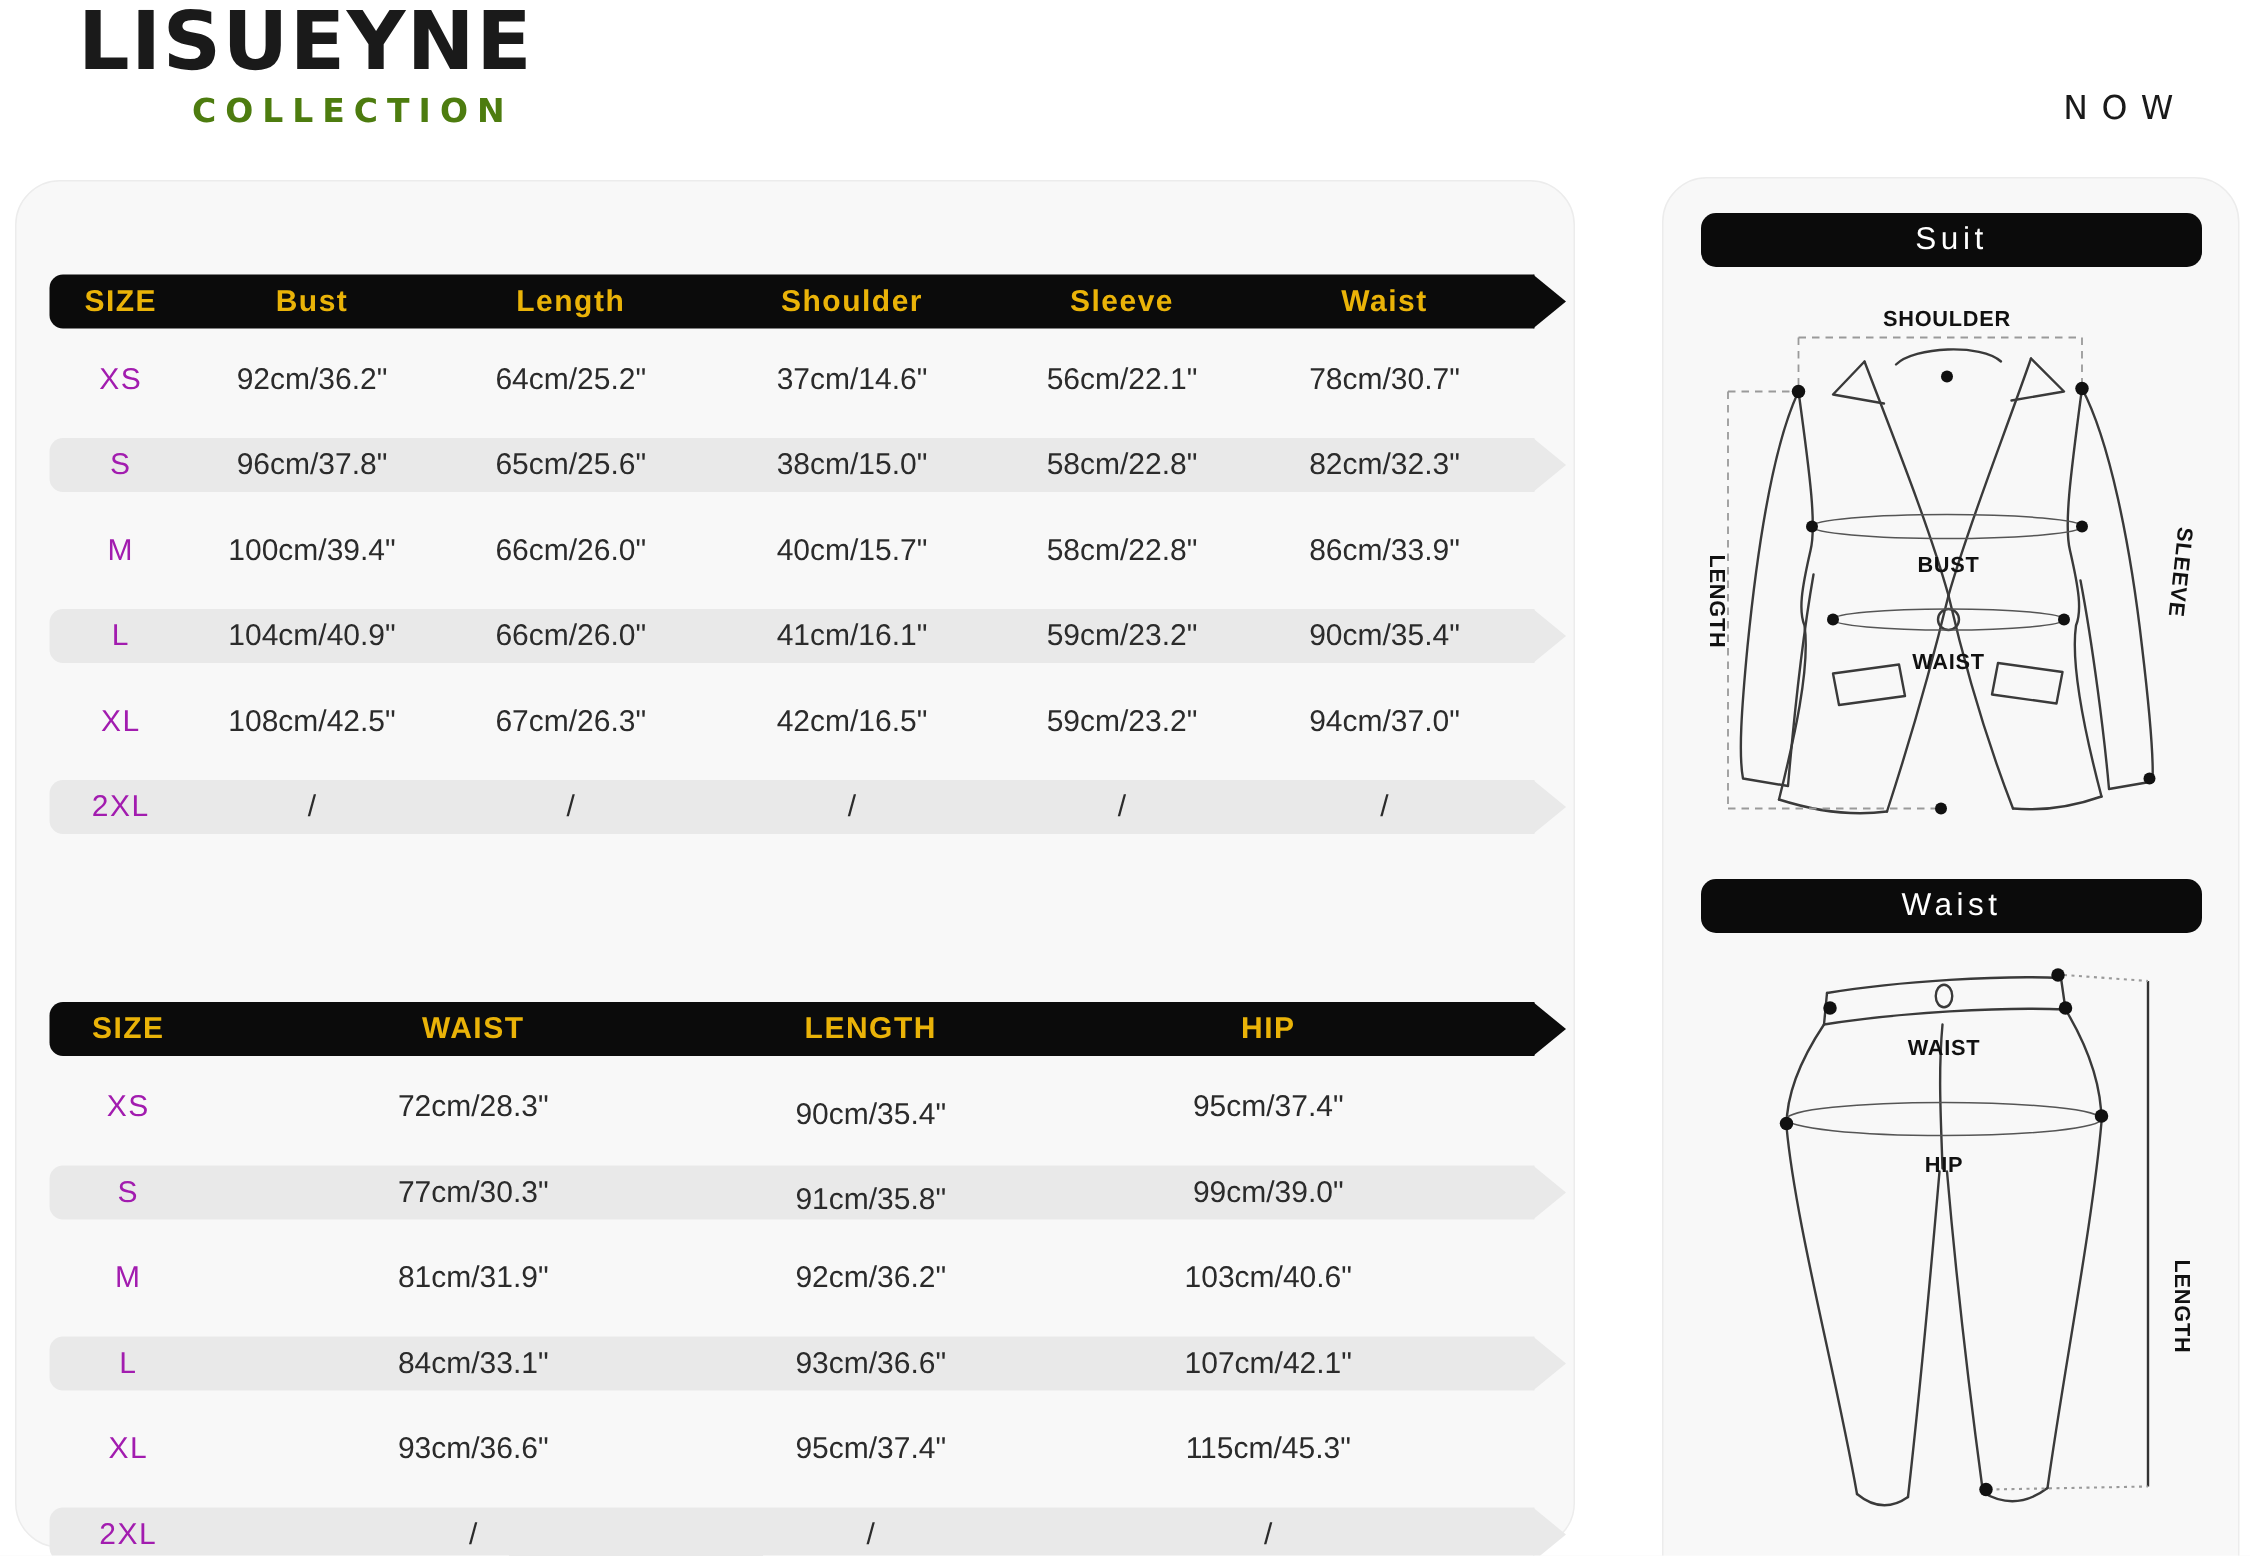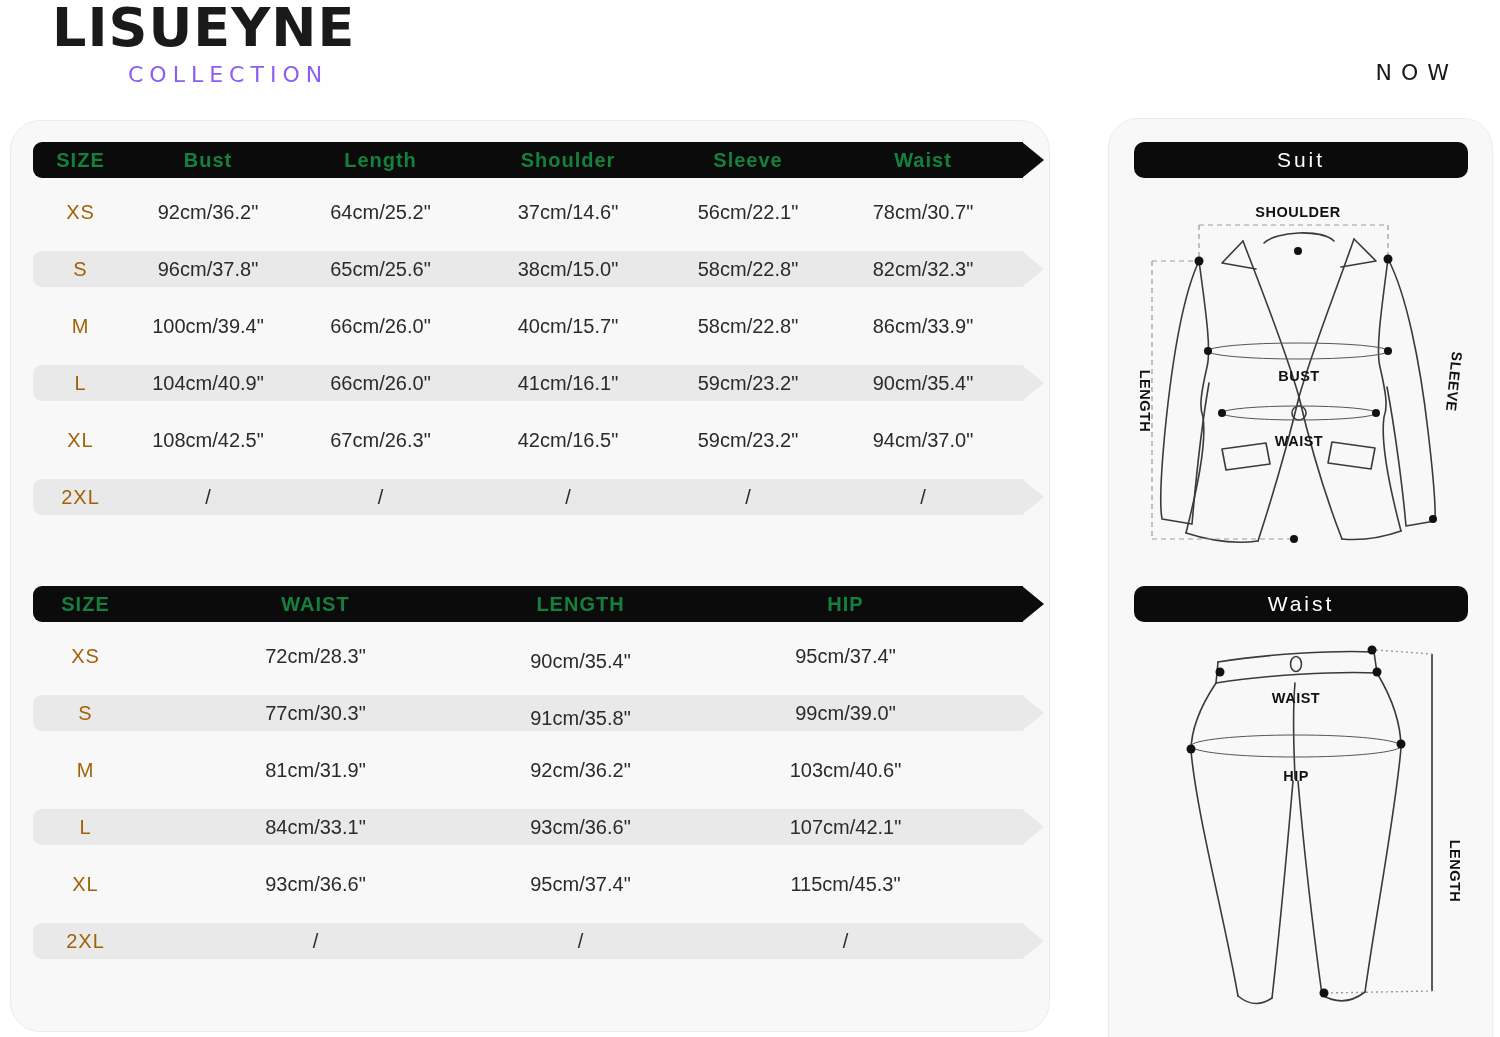--- a/index.html
+++ b/index.html
@@ -8,22 +8,22 @@
     background:#ffffff;font-family:"Liberation Sans",sans-serif;color:#222;
   }
   
   .brand-logo{
     position:absolute;left:52px;top:-4px;
     font-family:"DejaVu Sans",sans-serif;font-weight:700;
     font-size:54px;letter-spacing:1px;color:#1a1a1a;
   }
   .brand-sub{
     position:absolute;left:128px;top:62px;
-    font-family:"DejaVu Sans",sans-serif;font-weight:400;
-    font-size:22px;letter-spacing:6px;color:#8b5cf6;
+    font-family:"DejaVu Sans",sans-serif;font-weight:700;
+    font-size:22px;letter-spacing:6px;color:#4d7c0f;
   }
   .now-badge{
     position:absolute;right:42px;top:60px;
     font-family:"DejaVu Sans",sans-serif;font-weight:400;
     font-size:22px;letter-spacing:9px;color:#1a1a1a;
   }
   
   .card{
     position:absolute;background:#f8f8f8;border:1px solid #ececec;
     border-radius:30px;box-sizing:border-box;
@@ -31,37 +31,37 @@
   #tables-card{left:10px;top:120px;width:1040px;height:912px;padding-top:21px;}
   #diagrams-card{left:1108px;top:118px;width:385px;height:1032px;}
   
   .t-head,.t-row{
     position:relative;height:36px;margin-left:22px;width:990px;
     display:grid;align-items:center;text-align:center;
   }
   .t1{grid-template-columns:95px 160px 185px 190px 170px 180px;}
   .t2{grid-template-columns:105px 355px 175px 355px;}
   .t-head{
-    background:#0b0b0b;border-radius:9px 0 0 9px;color:#15803d;margin-bottom:16px;
+    background:#0b0b0b;border-radius:9px 0 0 9px;color:#eab308;margin-bottom:16px;margin-top:41px;
   }
   .t-head::after{
     content:'';position:absolute;left:100%;top:0;margin-left:-1px;
     border-top:18px solid transparent;border-bottom:18px solid transparent;
     border-left:22px solid #0b0b0b;
   }
   .t-row{margin-bottom:21px;}
   .t-row.striped{background:#e9e9e9;border-radius:9px 0 0 9px;}
   .t-row.striped::after{
     content:'';position:absolute;left:100%;top:0;margin-left:-1px;
     border-top:18px solid transparent;border-bottom:18px solid transparent;
     border-left:22px solid #e9e9e9;
   }
   .hcell{font-size:20px;font-weight:700;letter-spacing:1px;}
   .cell{font-size:20px;color:#2b2b2b;}
-  .cell.size{font-size:20px;color:#a16207;letter-spacing:1px;}
+  .cell.size{font-size:20px;color:#a21caf;letter-spacing:1px;}
   .cell.drop{transform:translateY(5px);}
   .table-gap{height:50px;}
   
   .diagram-head{
     position:absolute;left:25px;width:334px;height:36px;background:#0b0b0b;
     border-radius:10px;color:#fff;display:flex;align-items:center;justify-content:center;
     font-size:21px;letter-spacing:3px;
   }
   #suit-head{top:23px;}
   #bottom-head{top:467px;}

